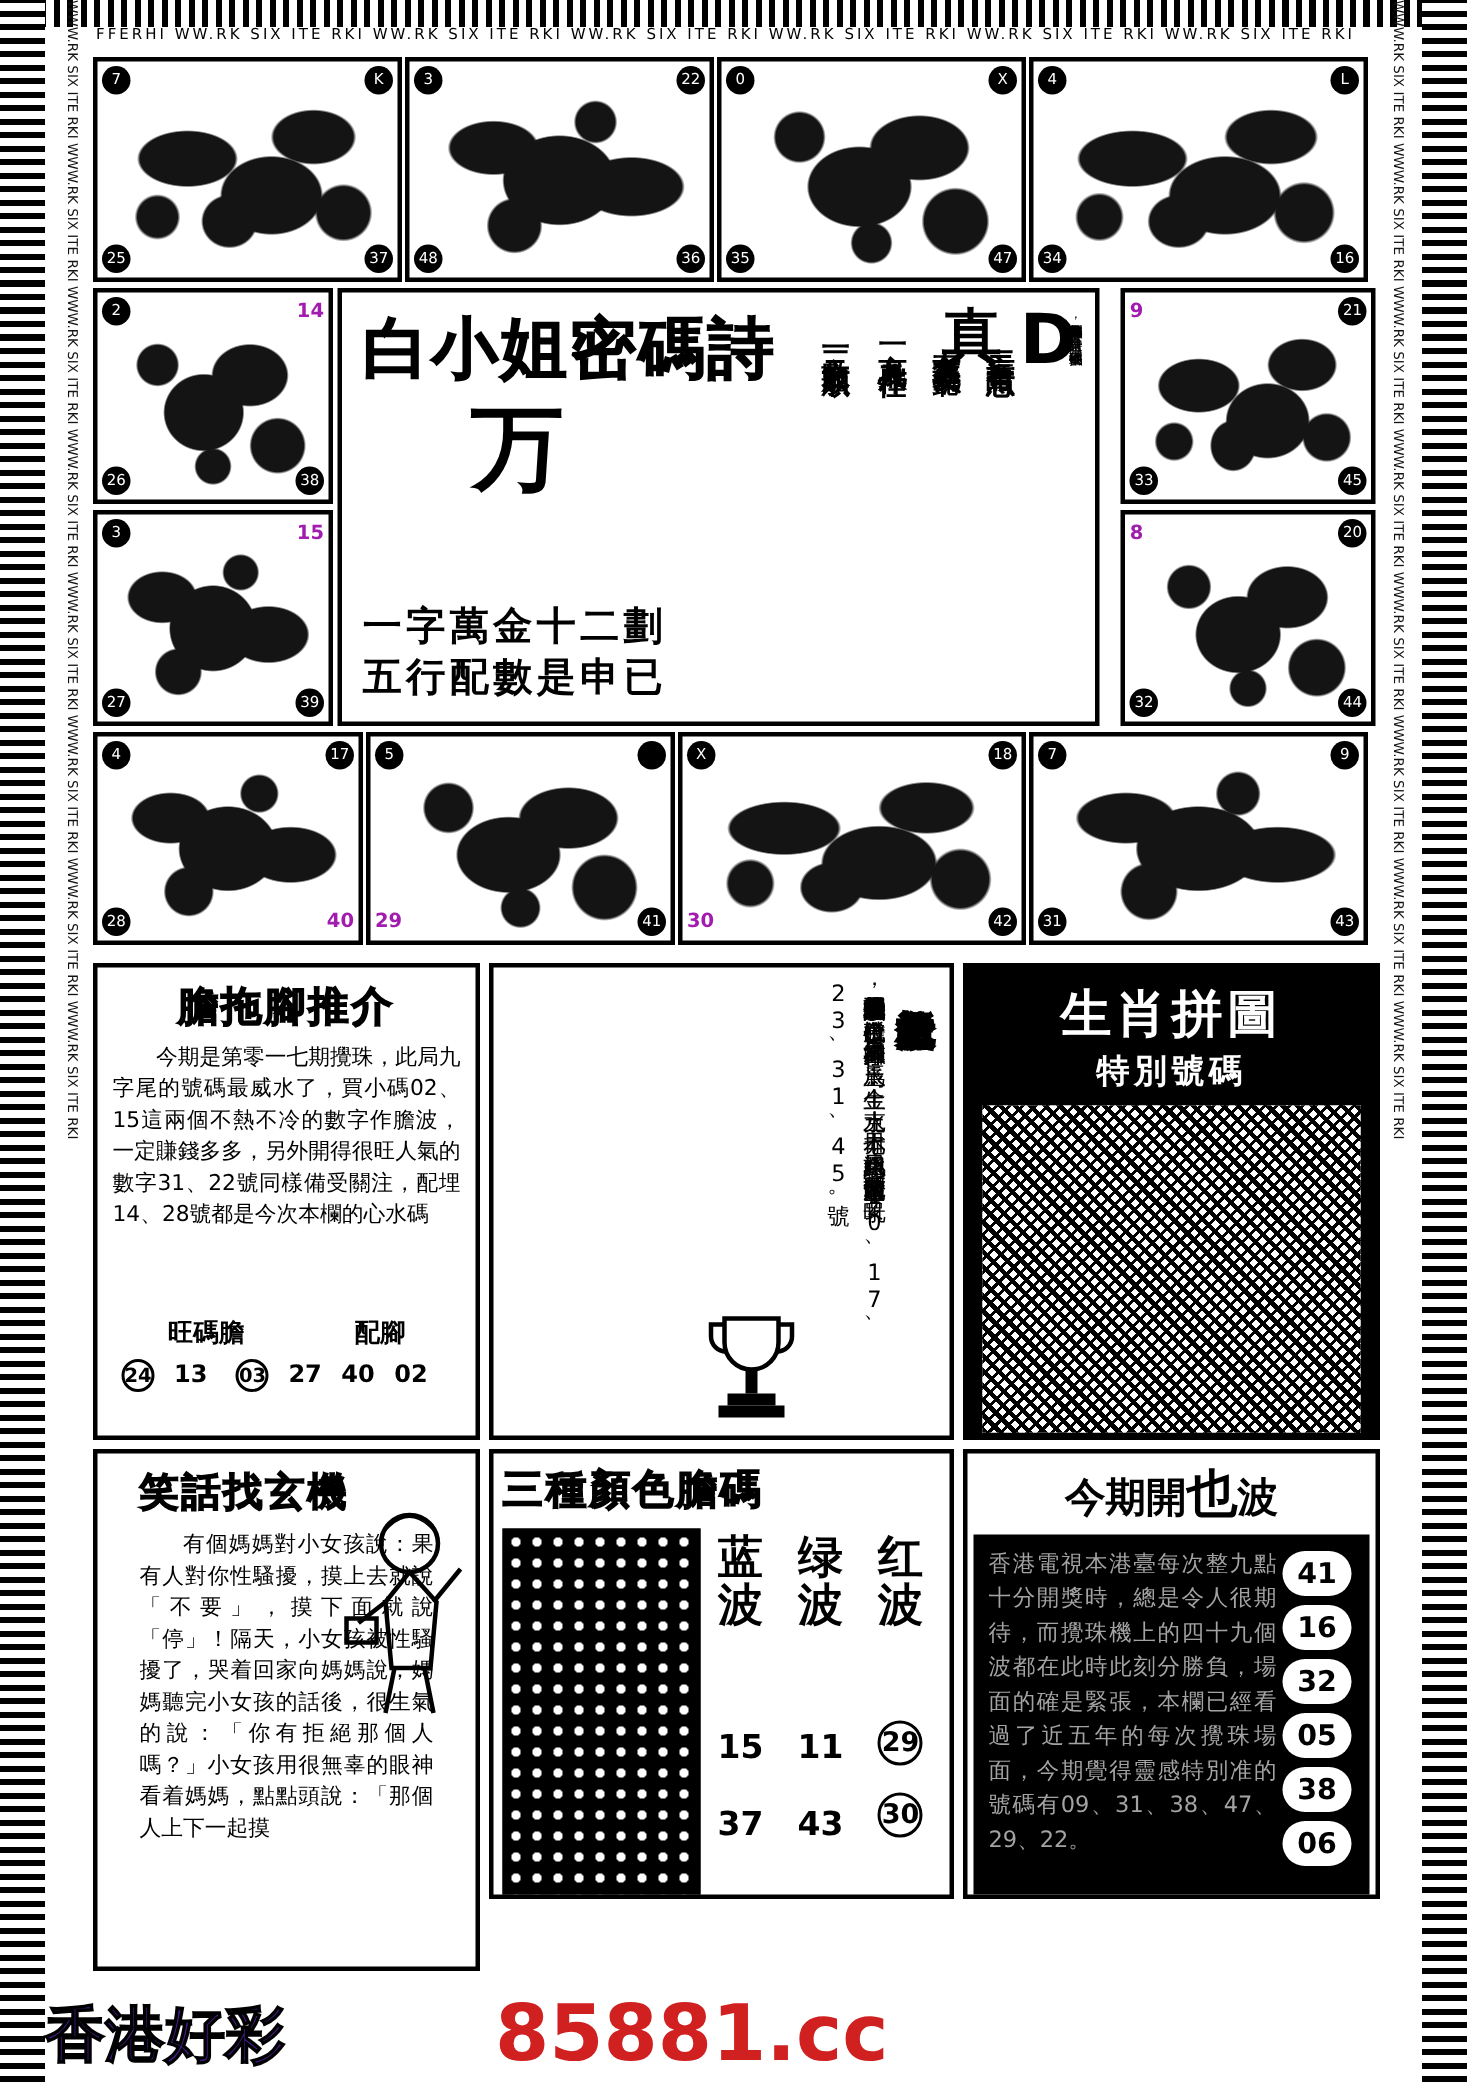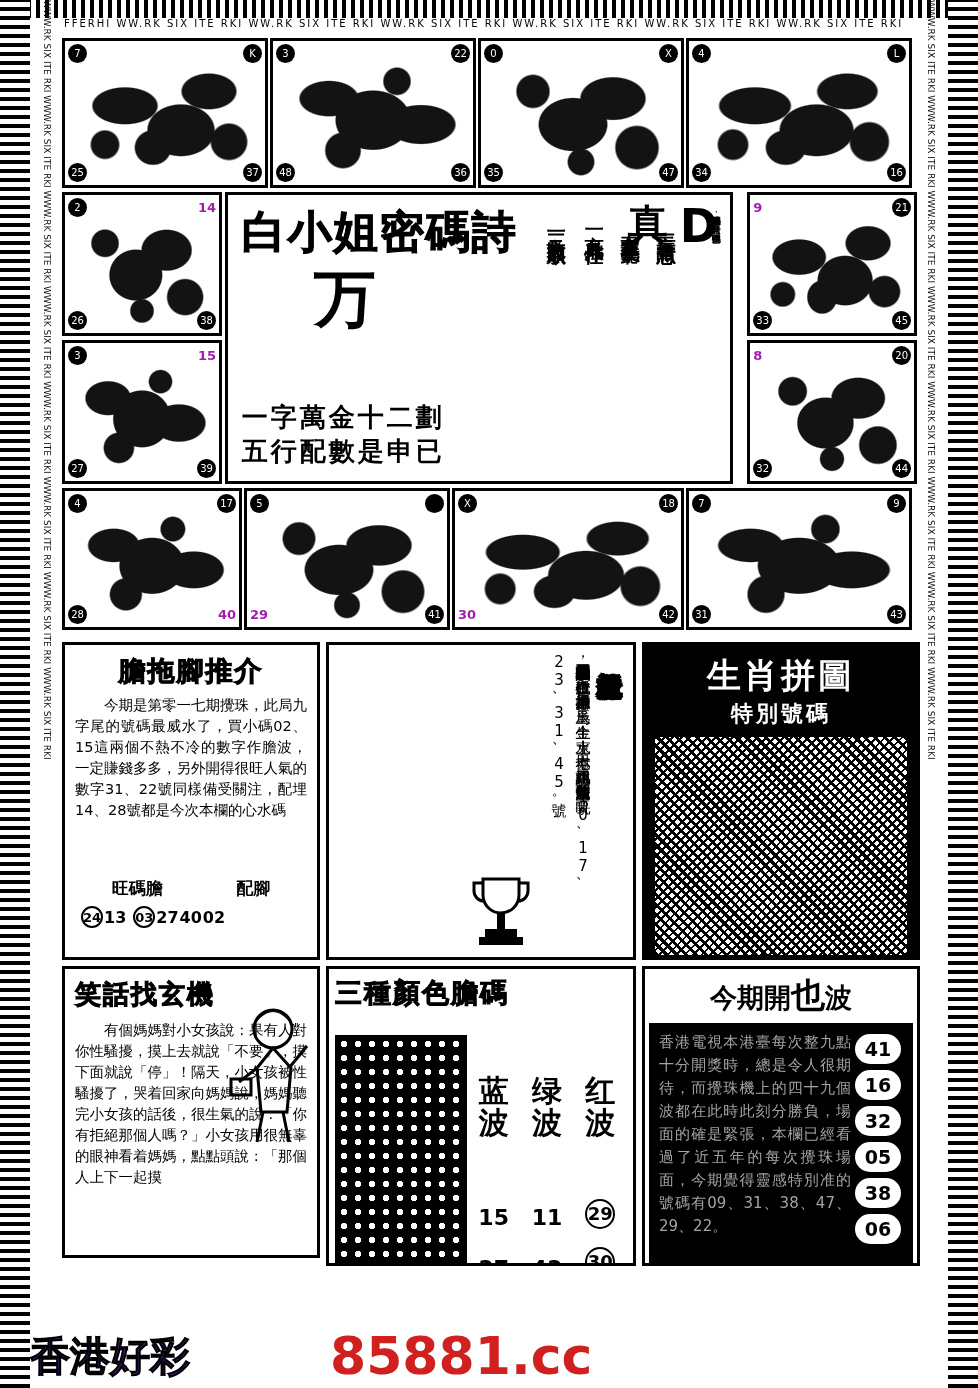--- a/index.html
+++ b/index.html
@@ -331,21 +331,21 @@
 
     <div class="grid-row" style="margin-top:8px;">
 
       <div class="panel" style="width:258px;height:318px;margin-right:6px;padding:8px 10px;">
         <div class="panel-head" style="text-align:center;">膽拖腳推介</div>
         <div class="body-text" style="margin-top:6px;height:176px;overflow:hidden;text-indent:2em;">今期是第零一七期攪珠，此局九字尾的號碼最威水了，買小碼02、15這兩個不熱不冷的數字作膽波，一定賺錢多多，另外開得很旺人氣的數字31、22號同樣備受關注，配埋14、28號都是今次本欄的心水碼</div>
         <div style="display:flex;justify-content:space-around;margin-top:6px;font-size:17px;font-weight:bold;">
           <span>旺碼膽</span>
           <span>配腳</span>
         </div>
-        <div style="display:flex;align-items:center;margin-top:6px;gap:1px;padding-left:6px;">
+        <div style="display:flex;align-items:flex-start;margin-top:6px;gap:13px;padding-left:6px;">
           <span class="ball">24</span>
           <span style="font-size:16px;font-weight:bold;">13</span>
           <span class="ball" style="margin-left:6px;">03</span>
           <span style="font-size:16px;font-weight:bold;">27</span>
           <span style="font-size:16px;font-weight:bold;">40</span>
           <span style="font-size:16px;font-weight:bold;">02</span>
         </div>
       </div>
 
       <div class="panel" style="width:310px;height:318px;margin-right:6px;padding:8px;display:flex;flex-direction:row-reverse;">
@@ -365,39 +365,39 @@
 
       <div class="panel blackbox" style="width:278px;height:318px;margin-right:0;padding:6px;">
         <div class="specialTitle" style="font-size:34px;margin-top:2px;">生肖拼圖</div>
         <div class="specialTitle" style="font-size:22px;">特別號碼</div>
         <div class="noisebox" style="margin:8px 4px 0;height:218px;"></div>
       </div>
     </div>
 
     <div class="grid-row" style="margin-top:6px;">
 
-      <div class="panel" style="width:258px;height:292px;margin-right:6px;padding:8px 10px;">
+      <div class="panel" style="width:258px;height:348px;margin-right:6px;padding:8px 28px;">
         <div class="panel-head" style="text-align:left;font-size:26px;">笑話找玄機</div>
         <div class="body-text" style="margin-top:8px;height:240px;overflow:hidden;text-indent:2em;">有個媽媽對小女孩說：果有人對你性騷擾，摸上去就說「不要」，摸下面就說「停」！隔天，小女孩被性騷擾了，哭着回家向媽媽說，媽媽聽完小女孩的話後，很生氣的說：「你有拒絕那個人嗎？」小女孩用很無辜的眼神看着媽媽，點點頭說：「那個人上下一起摸</div>
         <div style="position:absolute;right:4px;top:26px;width:84px;height:150px;">
           <svg viewBox="0 0 84 150" width="84" height="150">
             <circle cx="44" cy="34" r="19" fill="none" stroke="#000" stroke-width="3"></circle>
             <path d="M25 30 q19 -26 38 0 q-8 -14 -19 -14 q-13 0 -19 14z" fill="#000"></path>
             <path d="M44 53 l-16 20 l4 44 h26 l4 -44z" fill="none" stroke="#000" stroke-width="3"></path>
             <path d="M28 73 l-18 14" stroke="#000" stroke-width="3" fill="none"></path>
             <path d="M60 73 l18 -22" stroke="#000" stroke-width="3" fill="none"></path>
             <rect x="2" y="84" width="20" height="16" fill="none" stroke="#000" stroke-width="3"></rect>
             <path d="M34 117 l-6 30 M54 117 l6 30" stroke="#000" stroke-width="3"></path>
           </svg>
         </div>
       </div>
 
       <div class="panel" style="width:310px;height:300px;margin-right:6px;padding:6px;">
         <div class="panel-head" style="font-size:27px;text-align:left;">三種顏色膽碼</div>
-        <div style="display:flex;margin-top:24px;align-items:flex-end;">
+        <div style="display:flex;margin-top:8px;">
           <div class="dotgrid" style="width:132px;height:246px;border:2px solid #000;"></div>
           <div style="flex:1;display:flex;justify-content:space-around;padding-top:4px;">
             <div class="colorcol">
               <div class="lbl">蓝波</div>
               <div style="font-size:22px;font-weight:bold;margin-top:66px;">15</div>
               <div style="font-size:22px;font-weight:bold;margin-top:26px;">37</div>
             </div>
             <div class="colorcol">
               <div class="lbl">绿波</div>
               <div style="font-size:22px;font-weight:bold;margin-top:66px;">11</div>

